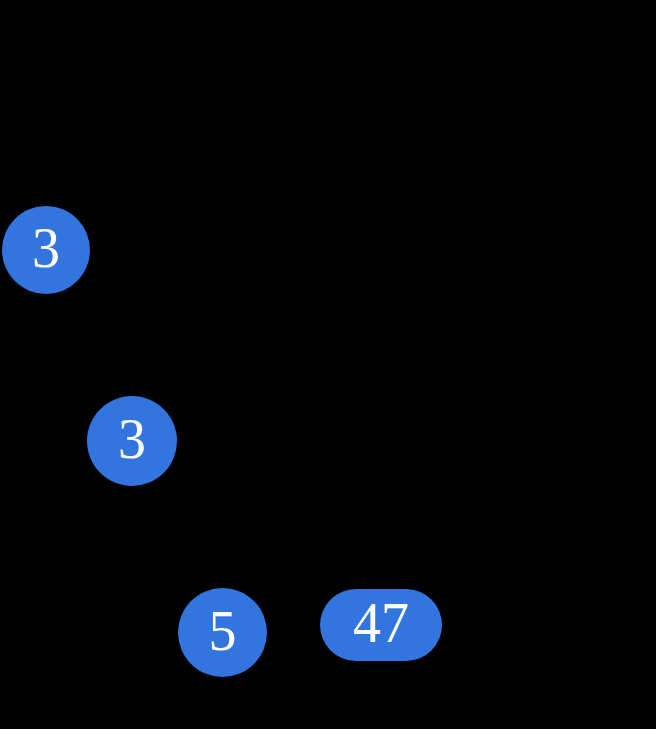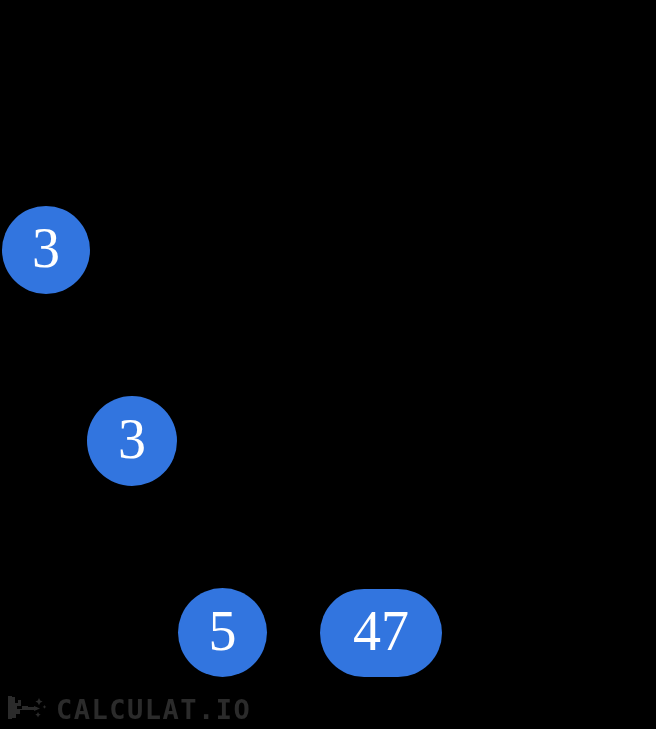--- a/index.html
+++ b/index.html
@@ -57,21 +57,21 @@
     width: 89px;
     height: 89px;
     border-radius: 45px;
     font-size: 56px;
   }
   
   #node-4 {
     left: 320px;
     top: 589px;
     width: 122px;
-    height: 88px;
+    height: 72px;
     border-radius: 44px;
     font-size: 56px;
   }
 
   
   #brand {
     position: absolute;
     left: 6px;
     top: 692px;
     display: flex;
@@ -108,31 +108,14 @@
   </div>
 
   <div class="node" id="node-3">
     <span class="node-label">5</span>
   </div>
 
   <div class="node" id="node-4">
     <span class="node-label">47</span>
   </div>
 
-  <div id="brand">
-    <svg id="brand-icon" viewBox="0 0 42 30" aria-hidden="true">
-
-      <path d="M4 3 L9 3 L9 9 L12 9 L12 6 L15 6 L15 12 L11 12 L11 15 L16 15
-               L16 12 L22 12 L22 16 L14 16 L14 20 L10 20 L10 24 L4 24 Z" fill="#2b2b2b"></path>
-      <rect x="2" y="2" width="4" height="23" fill="#2b2b2b"></rect>
-
-      <path d="M16 13 L31 13 L31 16 L16 16 Z" fill="#2b2b2b"></path>
-
-      <path d="M28 12 L34 14.5 L28 17 Z" fill="#2b2b2b"></path>
-
-      <path d="M33 4 L34.2 6.4 L36.6 7.6 L34.2 8.8 L33 11.2 L31.8 8.8 L29.4 7.6 L31.8 6.4 Z" fill="#2b2b2b"></path>
-      <path d="M32 18 L32.9 19.8 L34.7 20.7 L32.9 21.6 L32 23.4 L31.1 21.6 L29.3 20.7 L31.1 19.8 Z" fill="#2b2b2b"></path>
-      <path d="M38.5 11 L39.1 12.3 L40.4 12.9 L39.1 13.5 L38.5 14.8 L37.9 13.5 L36.6 12.9 L37.9 12.3 Z" fill="#2b2b2b"></path>
-    </svg>
-    <span id="brand-text">CALCULAT.IO</span>
-  </div>
 
 </div>
 
 </body></html>

